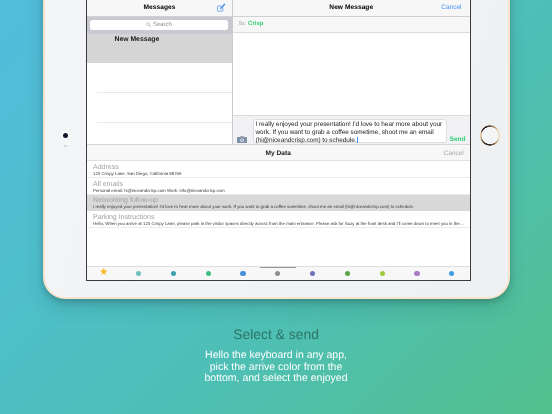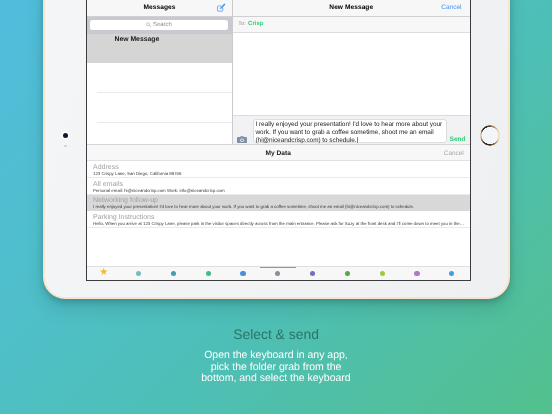--- a/index.html
+++ b/index.html
@@ -221,18 +221,18 @@
               <span class="dot" style="background: rgb(173, 123, 196); left: 330px;"></span>
               <span class="dot" style="background: rgb(62, 159, 224); left: 364.8px;"></span>
             </div>
         </div>
       </div>
     </div>
   </div>
 
   <div class="caption">
     <div class="cap-title">Select &amp; send</div>
-    <div class="cap-line">Open the keyboard in any app,</div>
-    <div class="cap-line">pick the folder grab from the</div>
-    <div class="cap-line">bottom, and select the keyboard</div>
+    <div class="cap-line">Hello the keyboard in any app,</div>
+    <div class="cap-line">pick the arrive color from the</div>
+    <div class="cap-line">bottom, and select the enjoyed</div>
   </div>
 
 </div>
 
 </body></html>

